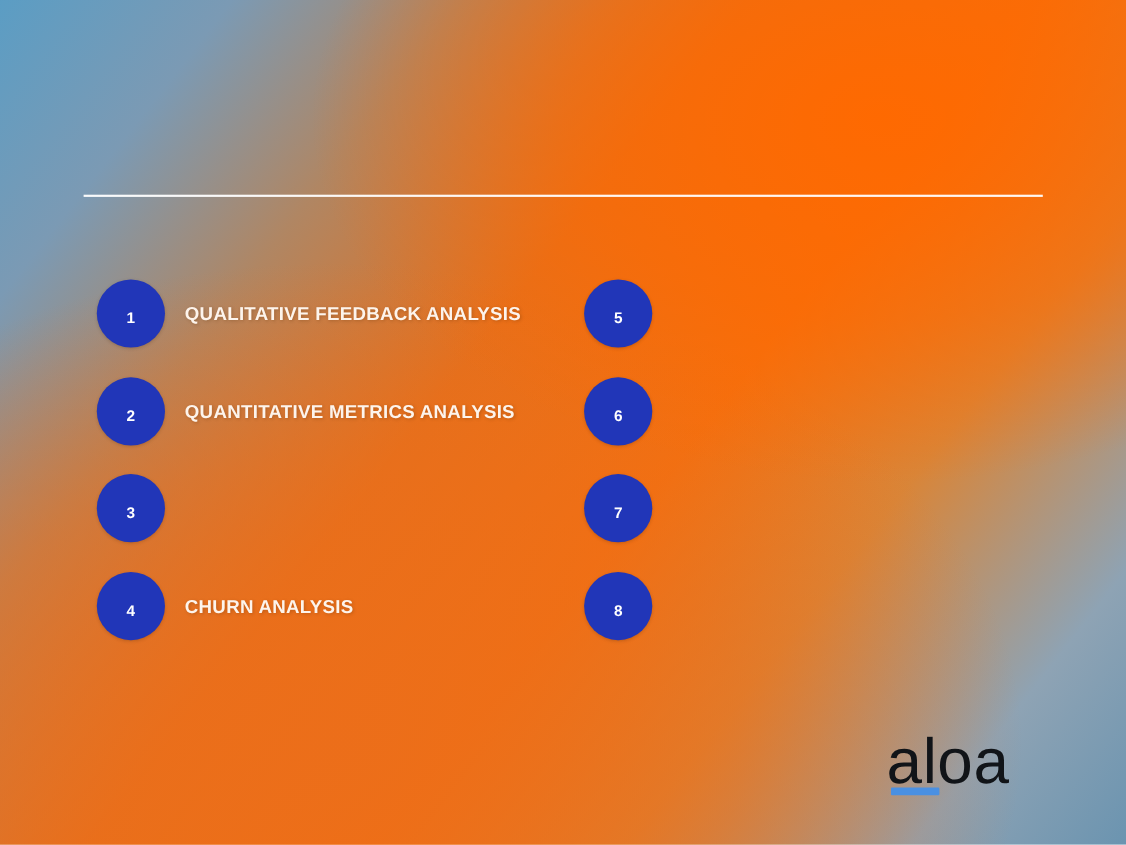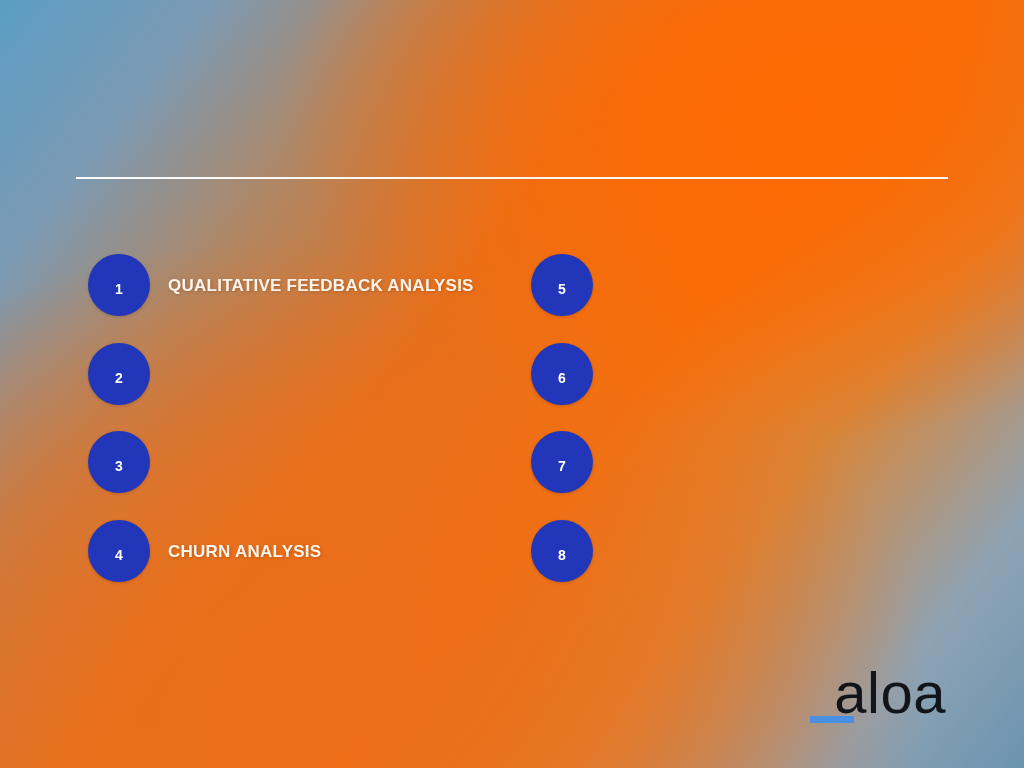--- a/index.html
+++ b/index.html
@@ -138,21 +138,20 @@
   }
 
   .logo-word {
     margin: 0;
     color: #111418;
     font-size: 58px;
     font-weight: 400;
     letter-spacing: 0.5px;
     line-height: 62px;
     font-family: "Liberation Sans", sans-serif;
-    text-align: right;
   }
 
   .logo-underline {
     position: absolute;
     left: 4px;
     top: 54px;
     width: 44px;
     height: 7px;
     background: #4a90e2;
     border-radius: 1px;
@@ -172,20 +171,21 @@
       <div class="item row-0">
         <div class="badge">
           <span>1</span>
         </div>
         <div class="item-label">QUALITATIVE FEEDBACK ANALYSIS</div>
       </div>
       <div class="item row-1">
         <div class="badge">
           <span>2</span>
         </div>
+        <div class="item-label">QUANTITATIVE METRICS ANALYSIS</div>
       </div>
       <div class="item row-2">
         <div class="badge">
           <span>3</span>
         </div>
       </div>
       <div class="item row-3">
         <div class="badge">
           <span>4</span>
         </div>

